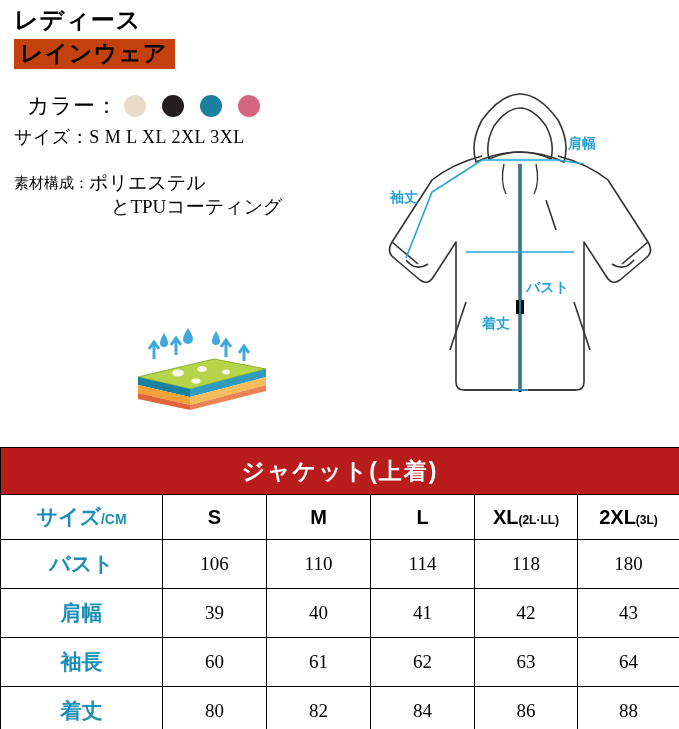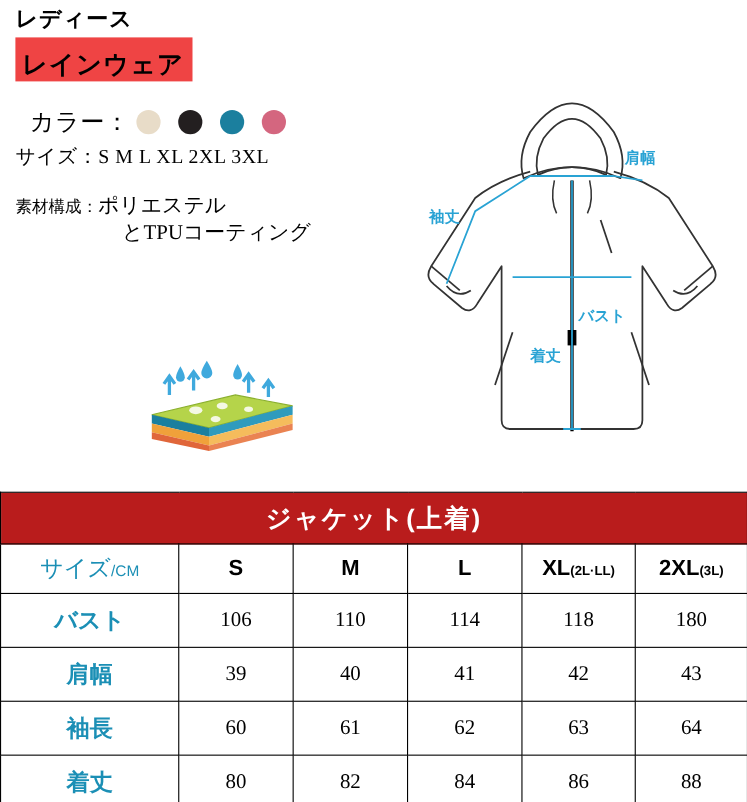--- a/index.html
+++ b/index.html
@@ -23,30 +23,30 @@
 
   
   .info {
     position: absolute;
     left: 14px;
     top: 6px;
     width: 350px;
   }
   .title-main {
     font-family: "Liberation Serif", serif;
-    font-size: 20px;
+    font-size: 24px;
     font-weight: bold;
     letter-spacing: 1px;
     line-height: 1.2;
     margin: 0 0 4px 0;
   }
   .title-sub-wrap {
     display: inline-block;
-    background: #ef4444;
-    padding: 12px 8px 3px 6px;
+    background: #c2410c;
+    padding: 2px 8px 3px 6px;
   }
   .title-sub {
     font-family: "Liberation Serif", serif;
     font-size: 23px;
     font-weight: bold;
     letter-spacing: 1px;
     line-height: 1.1;
   }
 
   .color-row {
@@ -139,21 +139,21 @@
     background: #b91c1c;
     color: #ffffff;
     font-size: 23px;
     font-weight: bold;
     letter-spacing: 2px;
     height: 44px;
     font-family: "Liberation Sans", sans-serif;
   }
   .hdr-size {
     color: #1b8fb5;
-    font-weight: normal;
+    font-weight: bold;
     font-size: 21px;
     height: 42px;
   }
   .hdr-size .unit {
     font-size: 14px;
   }
   .hdr-col {
     font-weight: bold;
     font-size: 20px;
     height: 42px;

